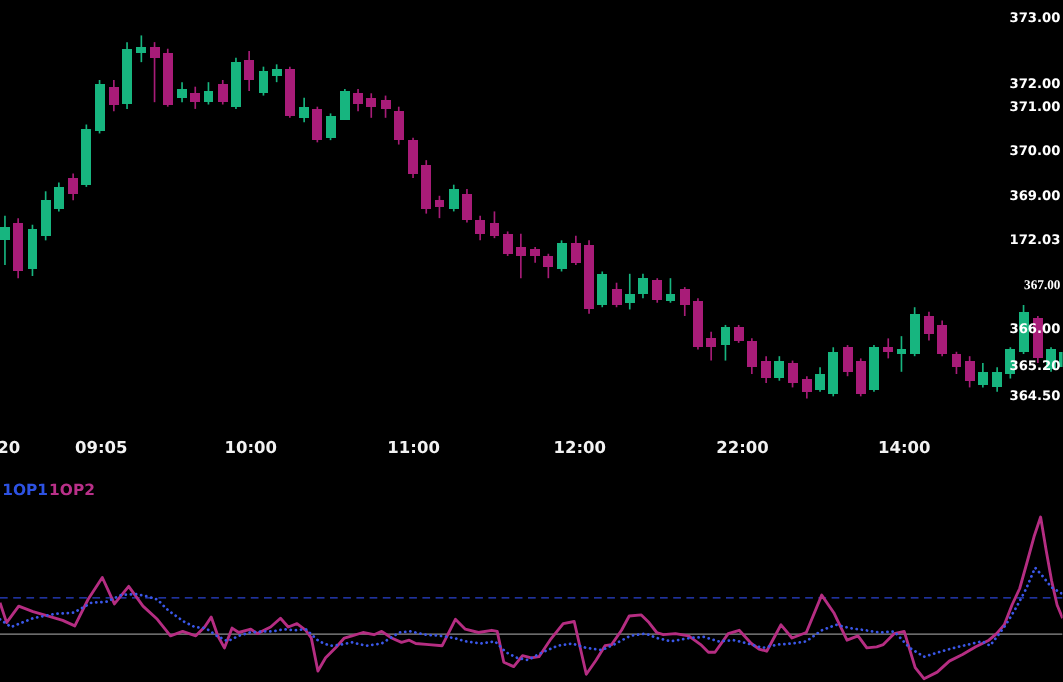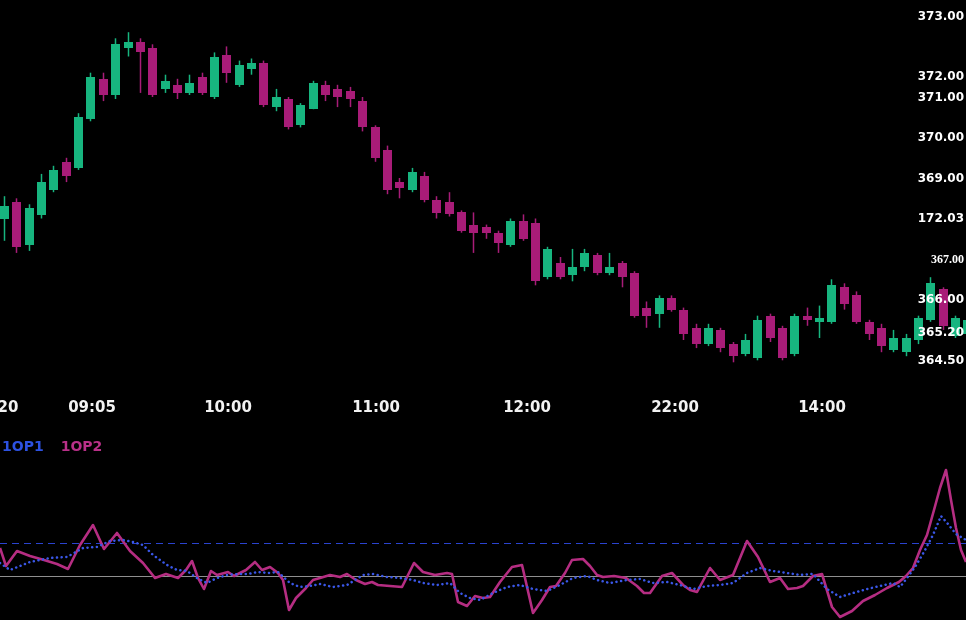--- a/index.html
+++ b/index.html
@@ -5,21 +5,21 @@
   html,body{margin:0;padding:0;background:#000;}
   body{width:966px;height:620px;overflow:hidden;font-family:"DejaVu Sans","Liberation Sans",sans-serif;}
   .root{position:relative;width:966px;height:451px;background:#000;}
   #chart-svg{position:absolute;left:0;top:0;}
   .price-label{position:absolute;right:2px;width:60px;text-align:right;color:#fff;
     font-size:12px;font-weight:700;line-height:13px;white-space:nowrap;}
   .time-label{position:absolute;top:0;transform:translateX(-50%);color:#f2f2f2;
     font-size:15px;font-weight:600;line-height:16px;white-space:nowrap;}
   #time-axis{position:absolute;left:0;top:399px;width:966px;height:18px;}
   #price-axis{position:absolute;right:0;top:0;width:64px;height:390px;}
-  .legend{position:absolute;left:2px;top:438px;display:flex;gap:17px;
+  .legend{position:absolute;left:2px;top:438px;display:flex;gap:1px;
     font-size:14px;font-weight:700;line-height:17px;}
 </style>
 </head>
 <body>
 
 <div class="root">
   <svg id="chart-svg" width="966" height="620">
     <g id="price-pane">
         <g>
           <line x1="4.5" y1="196.2" x2="4.5" y2="240.8" stroke="#17b57f" stroke-width="1.5"></line>

